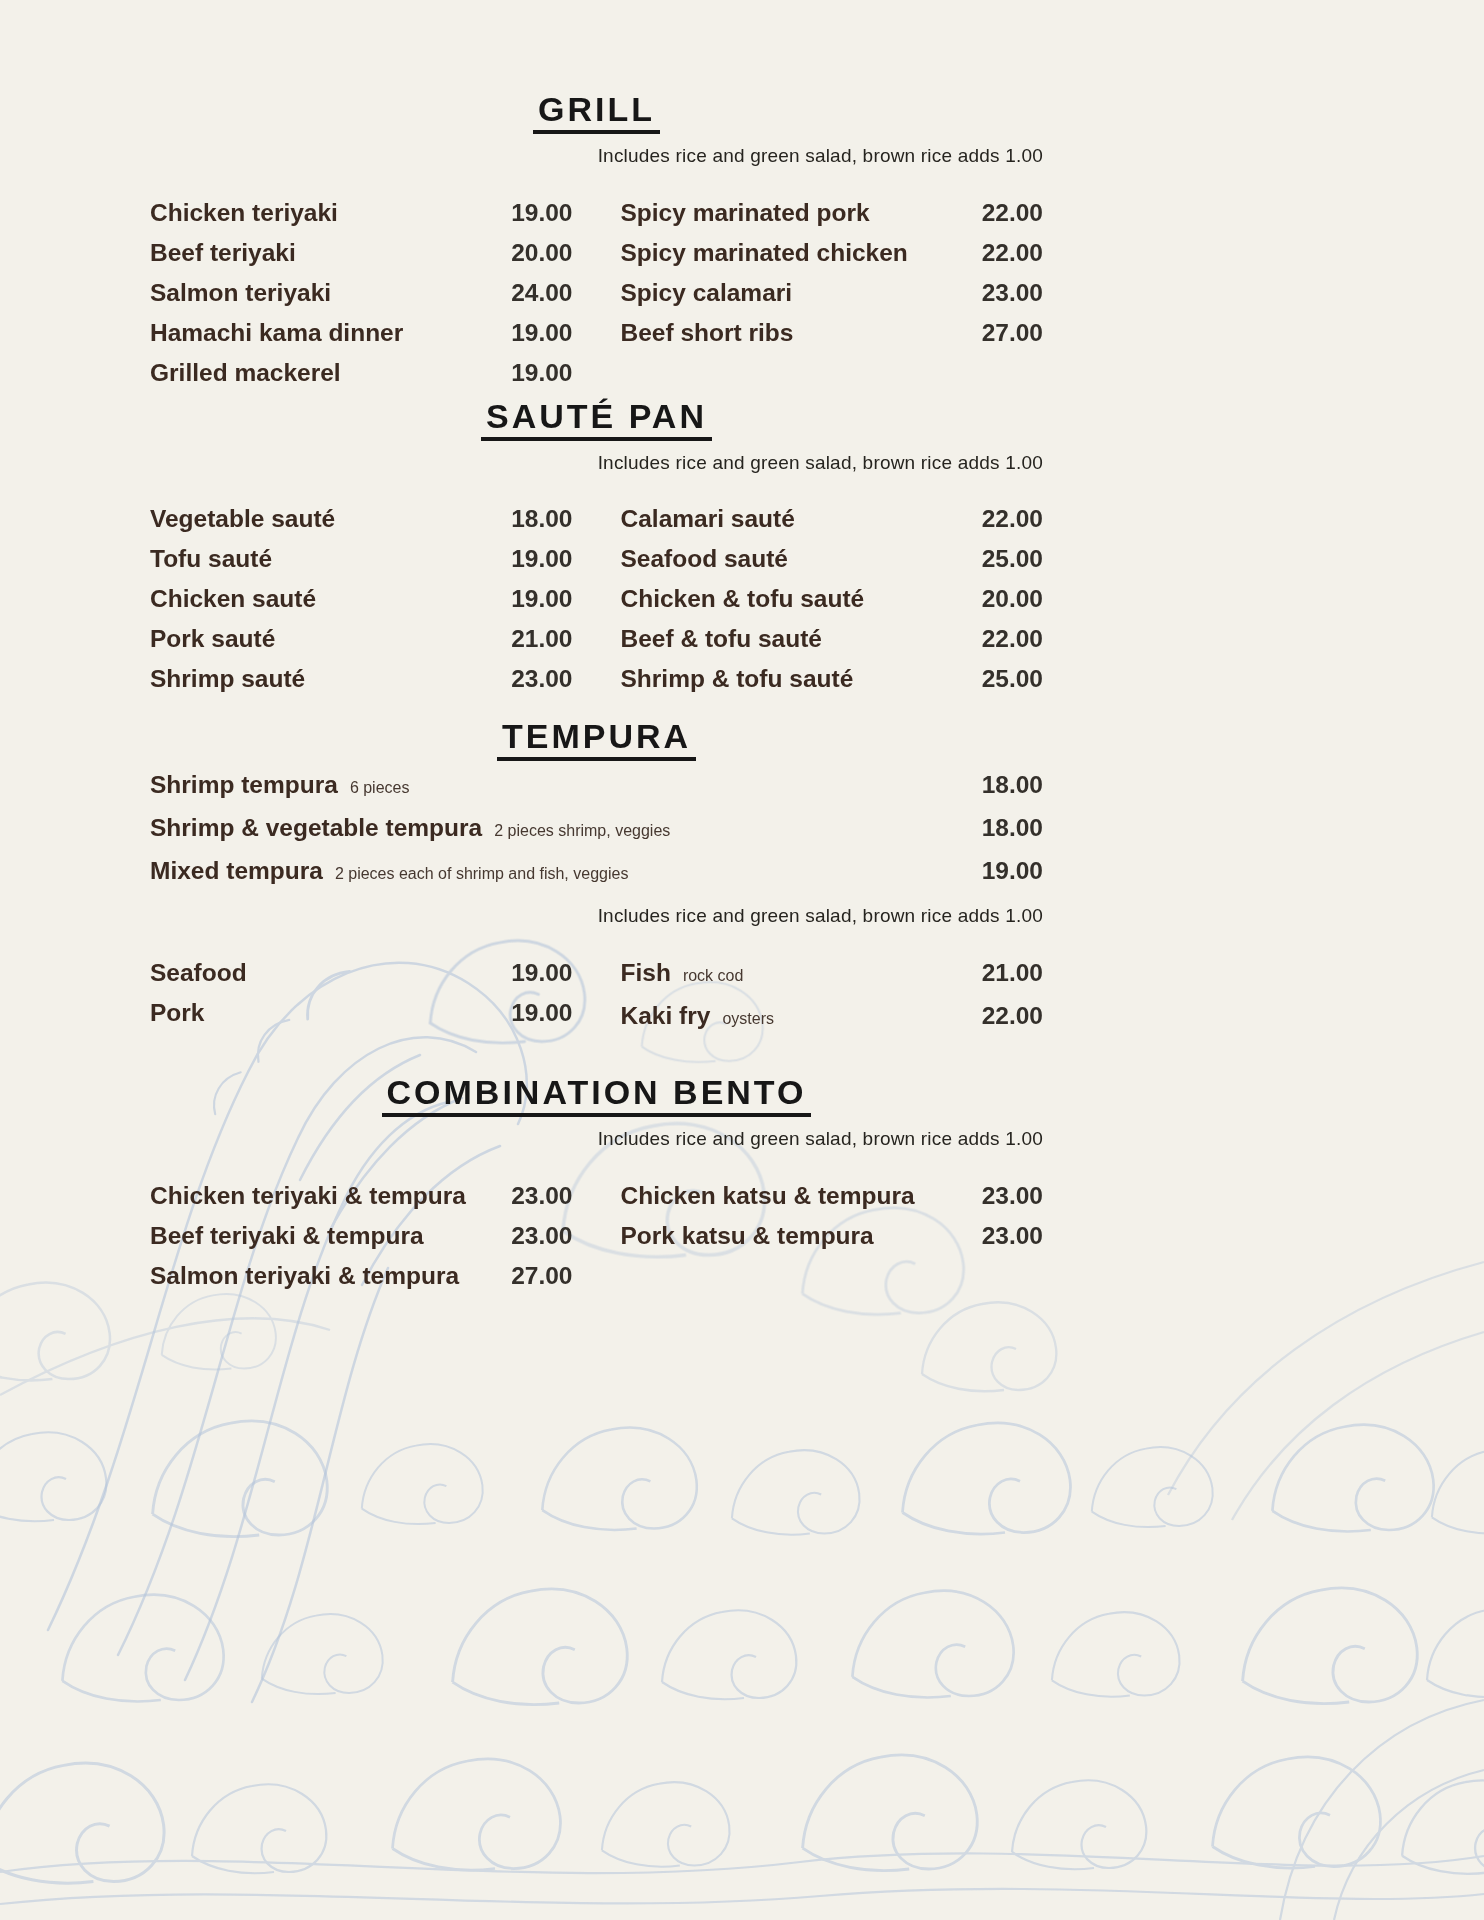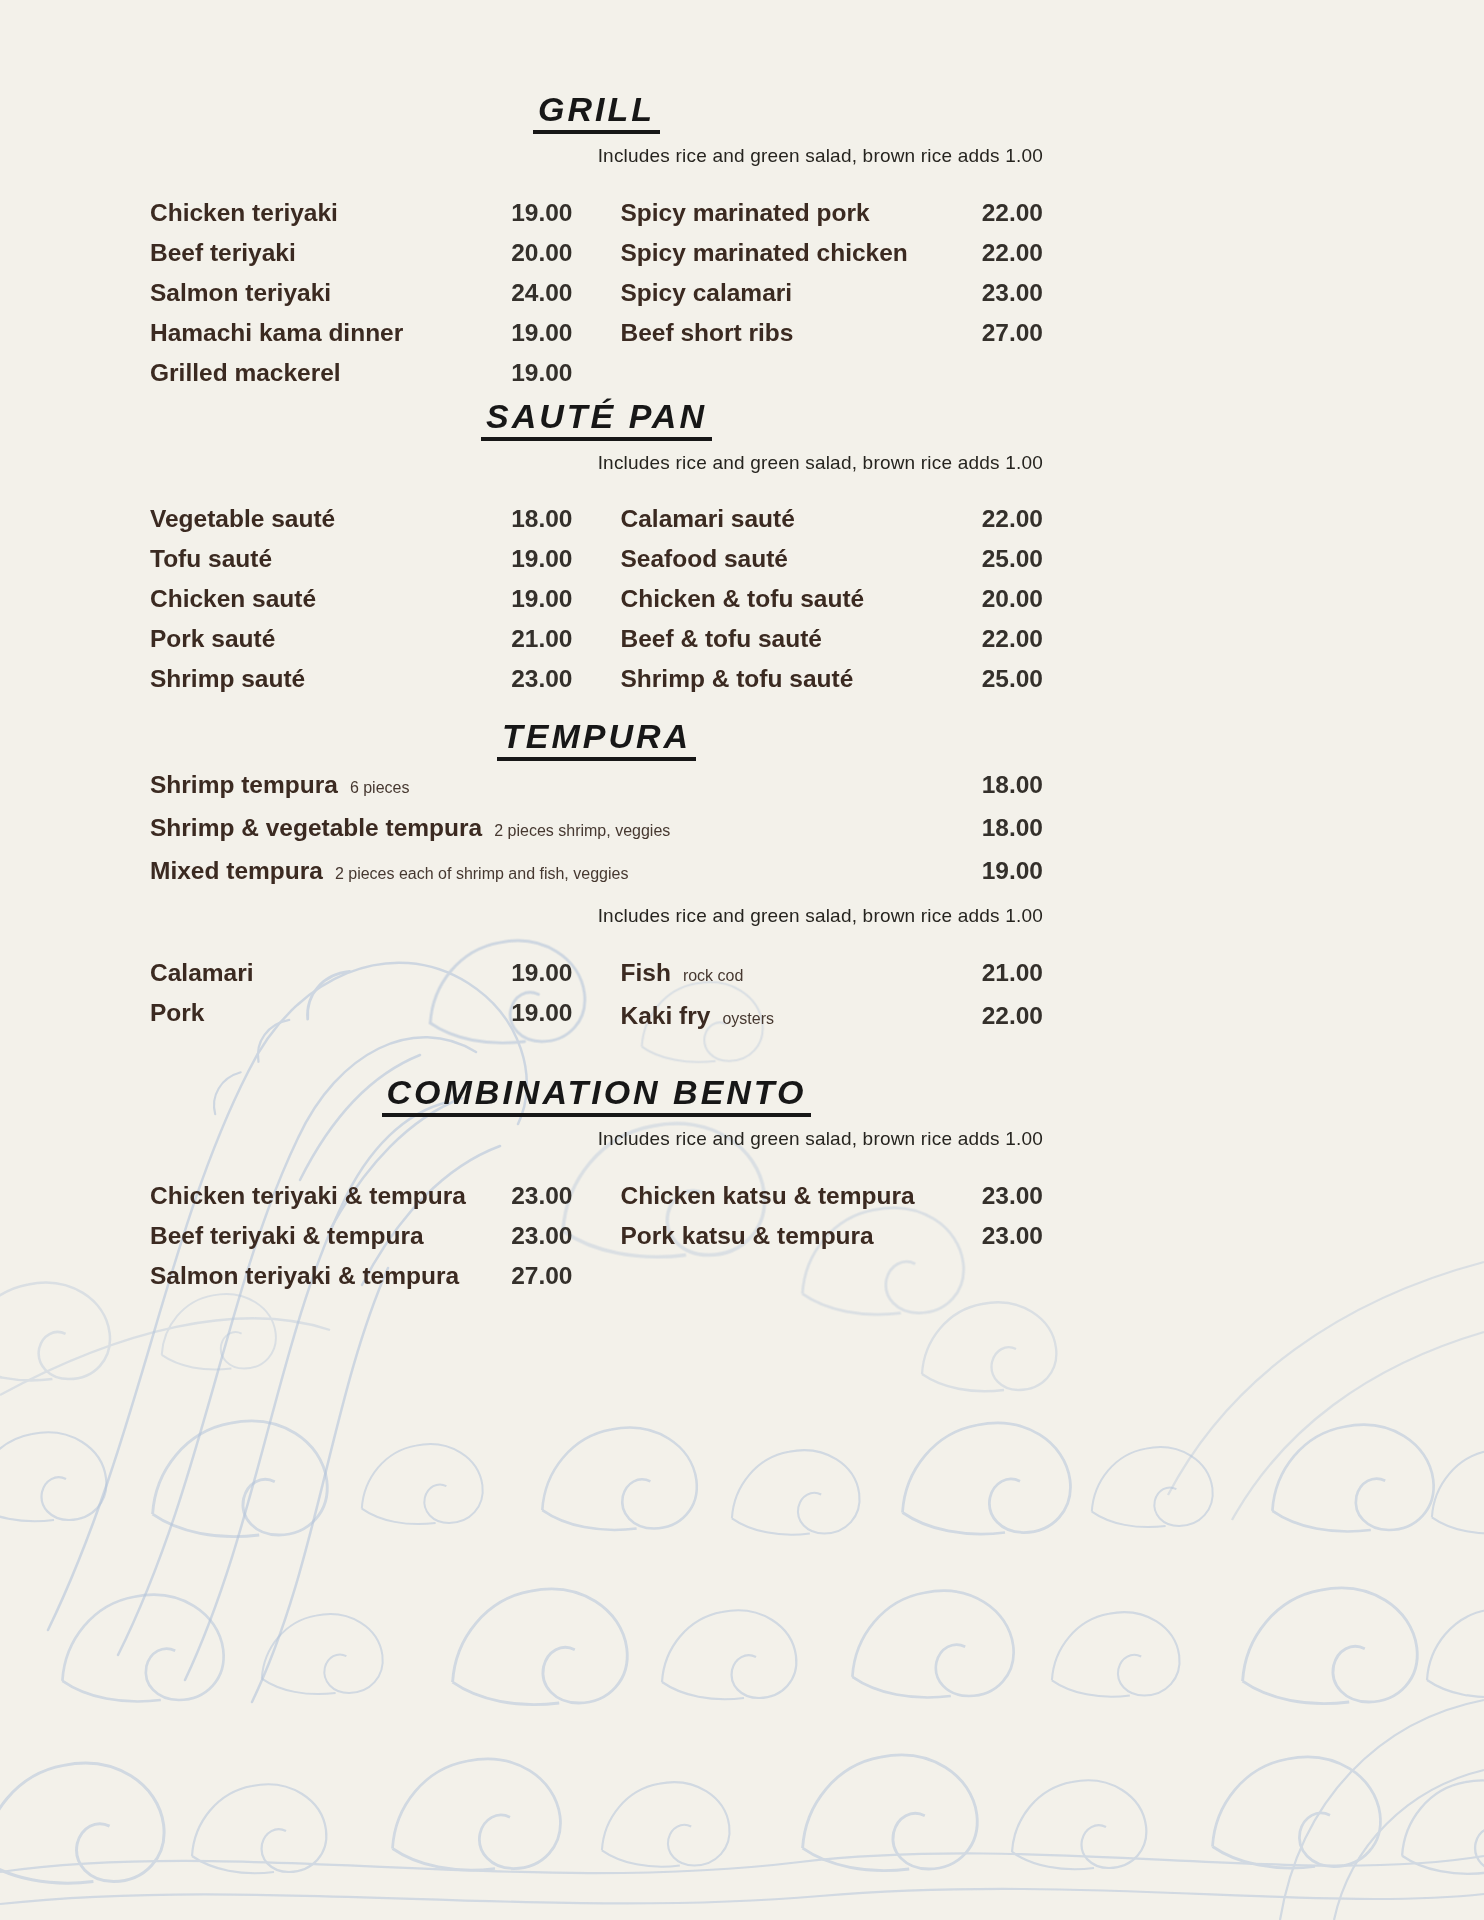--- a/index.html
+++ b/index.html
@@ -12,21 +12,21 @@
 
   .menu-section { margin:0 0 0 0; }
   .menu-section-tempura { margin-top:14px; }
   .menu-section-katsu { margin-top:16px; }
   .menu-section-combination-bento { margin-top:30px; }
 
   .title-wrap { text-align:center; margin:0 0 10px 0; }
   .section-title {
     display:inline-block; margin:0; font-size:34px; font-weight:bold;
     letter-spacing:3px; color:#171717; line-height:1.0;
-    border-bottom:4px solid #171717; padding:0 5px 4px 5px;font-style:italic;
+    border-bottom:4px solid #171717; padding:0 5px 4px 5px;
   }
   .section-subtitle {
     text-align:right; margin:0 0 30px 0; font-size:19px; font-weight:400;
     color:#26241f; letter-spacing:0.2px; line-height:1.3;
   }
   .cols { display:grid; grid-template-columns:1fr 1fr; column-gap:48px; }
   .menu-item {
     display:flex; justify-content:space-between; align-items:baseline;
     margin-bottom:12px; font-size:24.5px; line-height:28px;
   }
@@ -274,21 +274,21 @@
               <span class="item-price">19.00</span>
             </div>
           </div>
         </section>
         <section class="menu-section menu-section-katsu">
           <p class="section-subtitle">Includes rice and green salad, brown rice adds 1.00</p>
           <div class="cols">
             <div class="col">
               <div class="menu-item">
                 <span class="item-left">
-                  <span class="item-name">Calamari</span>
+                  <span class="item-name">Seafood</span>
                 </span>
                 <span class="item-price">19.00</span>
               </div>
               <div class="menu-item">
                 <span class="item-left">
                   <span class="item-name">Pork</span>
                 </span>
                 <span class="item-price">19.00</span>
               </div>
             </div>

